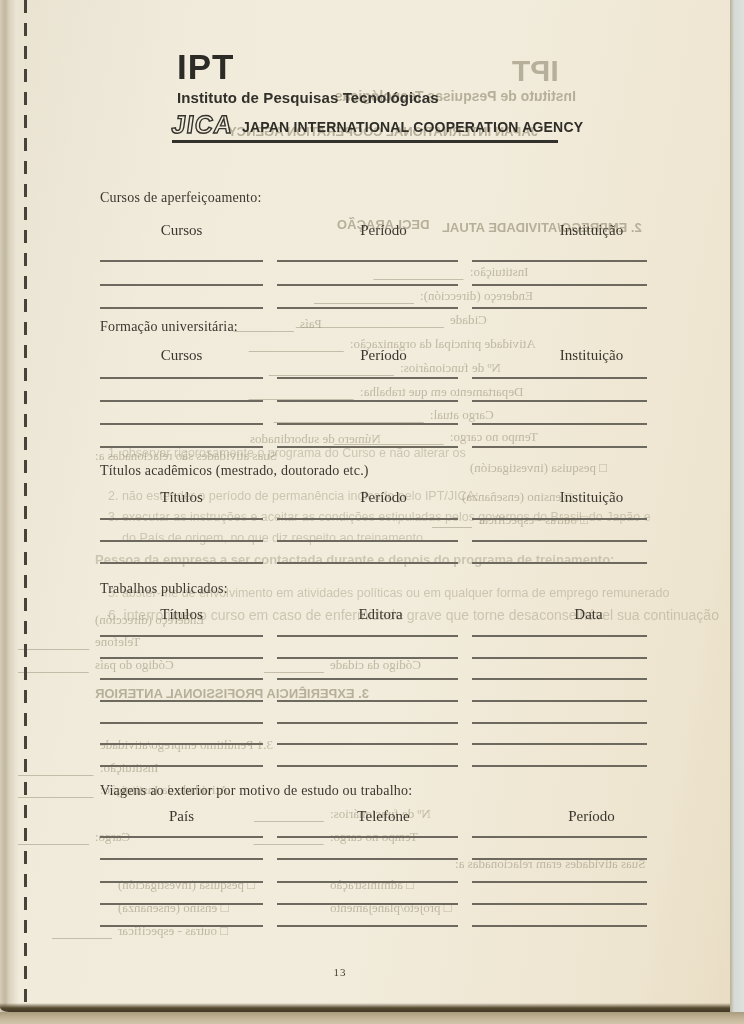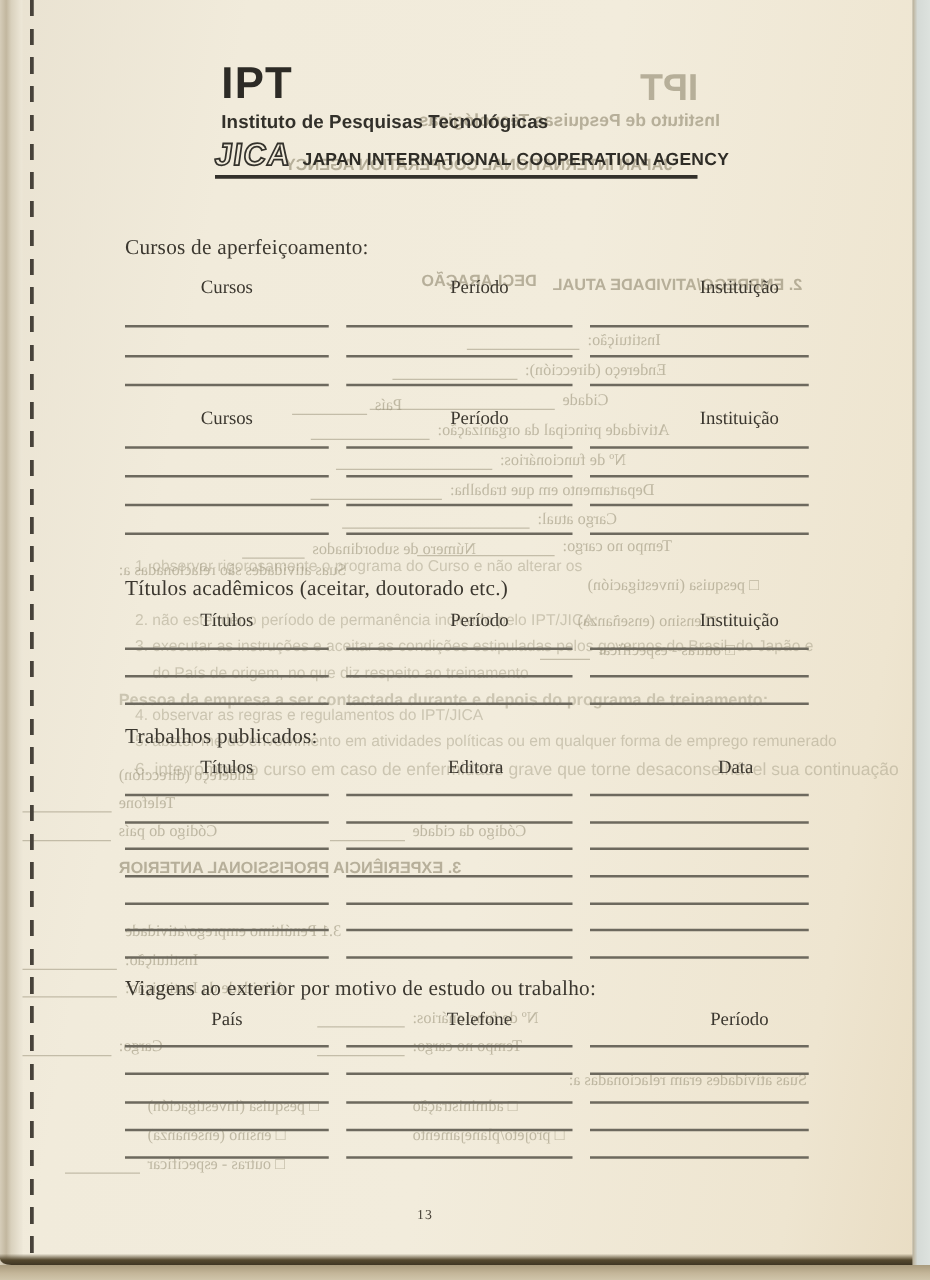--- a/index.html
+++ b/index.html
@@ -61,21 +61,21 @@
   }
   
   #sections{position:absolute;left:0;top:0;width:730px;height:100%;}
   .section{position:absolute;left:0;width:700px;}
   .section:nth-child(1){top:188px;}
   .section:nth-child(2){top:317px;}
   .section:nth-child(3){top:461px;}
   .section:nth-child(4){top:579px;}
   .section:nth-child(5){top:781px;}
   .sec-heading{
-    margin-left:100px;font-size:17px;line-height:20px;color:#3b372f;letter-spacing:0.2px;
+    margin-left:100px;font-size:14px;line-height:20px;color:#3b372f;letter-spacing:0.2px;
   }
   .col-headers{display:flex;gap:30px;margin-left:100px;}
   .col-headers .col{
     font-size:15px;line-height:20px;text-align:center;color:#3b372f;
   }
   .section:nth-child(1) .col-headers{margin-top:12px;}
   .section:nth-child(2) .col-headers{margin-top:8px;}
   .section:nth-child(3) .col-headers{margin-top:6px;}
   .section:nth-child(4) .col-headers{margin-top:5px;}
   .section:nth-child(5) .col-headers{margin-top:5px;}
@@ -191,23 +191,20 @@
       <div class="ghost mirror" style="left: 432px; top: 512px; font-size: 13px;">
         <span>□ outras - especificar</span>
         <span class="gl" style="width: 40px;"></span>
       </div>
       <div class="ghost fwd" style="left: 122px; top: 531px; font-size: 12.5px;">
         <span>do País de origem, no que diz respeito ao treinamento</span>
       </div>
       <div class="ghost bold fwd" style="left: 95px; top: 552px; font-size: 13px;">
         <span>Pessoa da empresa a ser contactada durante e depois do programa de treinamento:</span>
       </div>
-      <div class="ghost fwd" style="left: 108px; top: 565px; font-size: 12.5px;">
-        <span>4. observar as regras e regulamentos do IPT/JICA</span>
-      </div>
       <div class="ghost fwd" style="left: 108px; top: 586px; font-size: 12.5px;">
         <span>5. abster-me de envolvimento em atividades políticas ou em qualquer forma de emprego remunerado</span>
       </div>
       <div class="ghost fwd" style="left: 108px; top: 607px; font-size: 14px;">
         <span>6. interromper o curso em caso de enfermidade grave que torne desaconselhável sua continuação</span>
       </div>
       <div class="ghost mirror" style="left: 95px; top: 612px; font-size: 13px;">
         <span>Endereço (dirección)</span>
       </div>
       <div class="ghost mirror" style="left: -51px; top: 634px; font-size: 13px;">
@@ -299,20 +296,21 @@
             <span class="line c2"></span>
           </div>
           <div class="blank-row">
             <span class="line c0"></span>
             <span class="line c1"></span>
             <span class="line c2"></span>
           </div>
         </div>
       </div>
       <div class="section">
+        <div class="sec-heading">Formação universitária:</div>
         <div class="col-headers">
           <div class="col c0">Cursos</div>
           <div class="col c1">Período</div>
           <div class="col c2">Instituição</div>
         </div>
         <div class="rows">
           <div class="blank-row">
             <span class="line c0"></span>
             <span class="line c1"></span>
             <span class="line c2"></span>
@@ -328,21 +326,21 @@
             <span class="line c2"></span>
           </div>
           <div class="blank-row">
             <span class="line c0"></span>
             <span class="line c1"></span>
             <span class="line c2"></span>
           </div>
         </div>
       </div>
       <div class="section">
-        <div class="sec-heading">Títulos acadêmicos (aceitar, doutorado etc.)</div>
+        <div class="sec-heading">Títulos acadêmicos (mestrado, doutorado etc.)</div>
         <div class="col-headers">
           <div class="col c0">Títulos</div>
           <div class="col c1">Período</div>
           <div class="col c2">Instituição</div>
         </div>
         <div class="rows">
           <div class="blank-row">
             <span class="line c0"></span>
             <span class="line c1"></span>
             <span class="line c2"></span>

